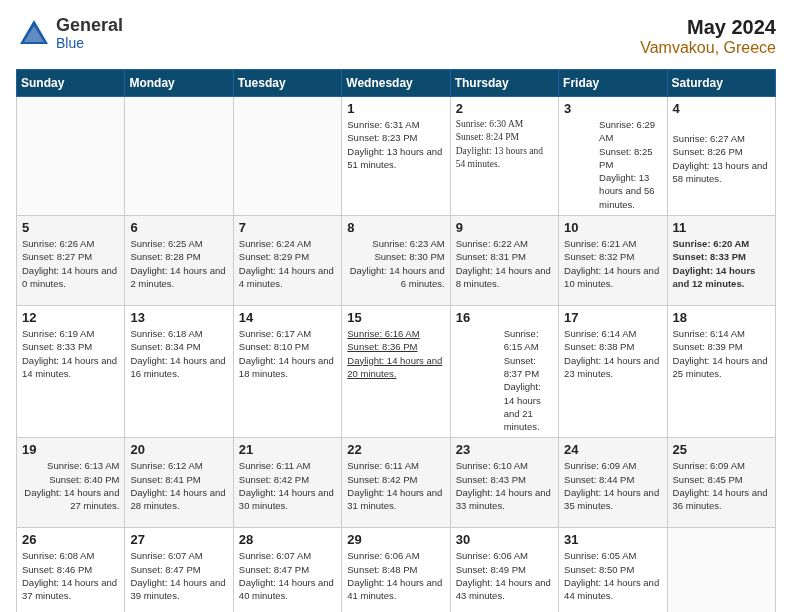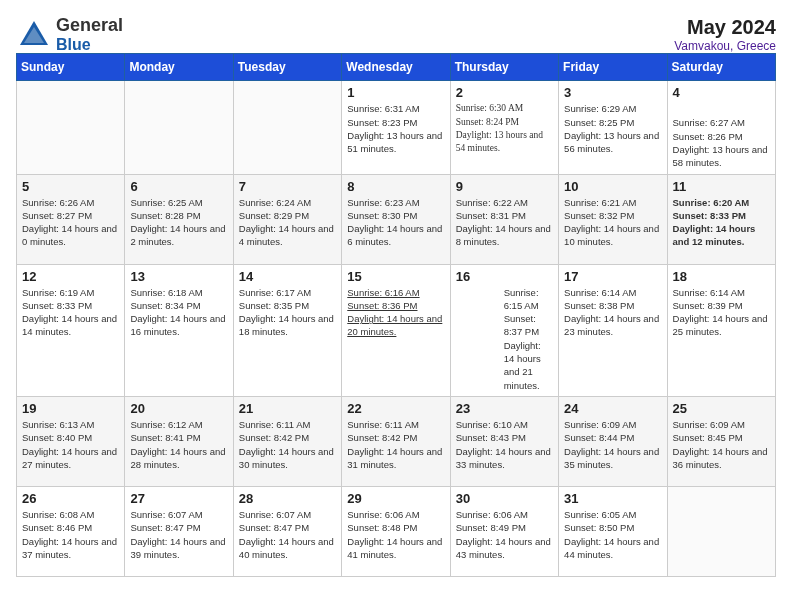--- a/index.html
+++ b/index.html
@@ -7,65 +7,65 @@
       font-family: Arial, sans-serif;
       background: #fff;
       width: 792px;
       min-height: 612px;
       padding: 16px;
     }
     .header {
       display: flex;
       justify-content: space-between;
       align-items: flex-start;
-      margin-bottom: 0;
+      margin-bottom: 12px;
     }
     .logo {
       display: flex;
       align-items: center;
     }
     .logo-text {
       display: flex;
       flex-direction: column;
       line-height: 1.1;
     }
     .logo-general {
       font-size: 18px;
       font-weight: bold;
       color: #333;
     }
     .logo-blue {
-      font-size: 16px;
-      font-weight: bold;
+      font-size: 14px;
+      font-weight: normal;
       color: #1a5ca8;
     }
     .logo-icon {
       width: 36px;
       height: 36px;
       margin-right: 4px;
     }
     .title-block {
       text-align: right;
     }
     .month-year {
       font-size: 20px;
       font-weight: bold;
       color: #222;
     }
     .location {
-      font-size: 12px;
-      color: #4c1d95;
+      font-size: 16px;
+      color: #a16207;
     }
     table {
       width: 100%;
       border-collapse: collapse;
       table-layout: fixed;
     }
     thead tr th {
-      background-color: #1d4ed8;
+      background-color: #0c4a6e;
       color: #fff;
       font-size: 12px;
       font-weight: bold;
       padding: 6px 4px;
       text-align: left;
       border: 1px solid #2060a0;
     }
     tbody tr td {
       border: 1px solid #ccc;
       vertical-align: top;
@@ -137,21 +137,21 @@
 Daylight: 13 hours and 51 minutes.</div>
         </td>
         <td>
           <div class="day-number">2</div>
           <div class="day-info" style="white-space: pre-line; font-family: Liberation Serif, serif;">Sunrise: 6:30 AM
 Sunset: 8:24 PM
 Daylight: 13 hours and 54 minutes.</div>
         </td>
         <td>
           <div class="day-number">3</div>
-          <div class="day-info" style="white-space: pre-line;">Sunrise: 6:29 AM
+          <div class="day-info" style="white-space: pre-line; margin-left: 35px;">Sunrise: 6:29 AM
 Sunset: 8:25 PM
 Daylight: 13 hours and 56 minutes.</div>
         </td>
         <td>
           <div class="day-number">4</div>
           <div class="day-info" style="white-space: pre-line; margin-top: 16px;">Sunrise: 6:27 AM
 Sunset: 8:26 PM
 Daylight: 13 hours and 58 minutes.</div>
         </td>
       </tr>
@@ -169,21 +169,21 @@
 Daylight: 14 hours and 2 minutes.</div>
         </td>
         <td>
           <div class="day-number">7</div>
           <div class="day-info" style="white-space: pre-line;">Sunrise: 6:24 AM
 Sunset: 8:29 PM
 Daylight: 14 hours and 4 minutes.</div>
         </td>
         <td>
           <div class="day-number">8</div>
-          <div class="day-info" style="white-space: pre-line;">Sunrise: 6:23 AM
+          <div class="day-info" style="white-space: pre-line; text-align: right;">Sunrise: 6:23 AM
 Sunset: 8:30 PM
 Daylight: 14 hours and 6 minutes.</div>
         </td>
         <td>
           <div class="day-number">9</div>
           <div class="day-info" style="white-space: pre-line;">Sunrise: 6:22 AM
 Sunset: 8:31 PM
 Daylight: 14 hours and 8 minutes.</div>
         </td>
         <td>
@@ -208,21 +208,21 @@
         </td>
         <td>
           <div class="day-number">13</div>
           <div class="day-info" style="white-space: pre-line;">Sunrise: 6:18 AM
 Sunset: 8:34 PM
 Daylight: 14 hours and 16 minutes.</div>
         </td>
         <td>
           <div class="day-number">14</div>
           <div class="day-info" style="white-space: pre-line;">Sunrise: 6:17 AM
-Sunset: 8:35 PM
+Sunset: 8:10 PM
 Daylight: 14 hours and 18 minutes.</div>
         </td>
         <td>
           <div class="day-number">15</div>
           <div class="day-info" style="white-space: pre-line; text-decoration: underline;">Sunrise: 6:16 AM
 Sunset: 8:36 PM
 Daylight: 14 hours and 20 minutes.</div>
         </td>
         <td>
           <div class="day-number">16</div>
@@ -239,21 +239,21 @@
         <td>
           <div class="day-number">18</div>
           <div class="day-info" style="white-space: pre-line;">Sunrise: 6:14 AM
 Sunset: 8:39 PM
 Daylight: 14 hours and 25 minutes.</div>
         </td>
       </tr>
       <tr>
         <td>
           <div class="day-number">19</div>
-          <div class="day-info" style="white-space: pre-line;">Sunrise: 6:13 AM
+          <div class="day-info" style="white-space: pre-line; text-align: right;">Sunrise: 6:13 AM
 Sunset: 8:40 PM
 Daylight: 14 hours and 27 minutes.</div>
         </td>
         <td>
           <div class="day-number">20</div>
           <div class="day-info" style="white-space: pre-line;">Sunrise: 6:12 AM
 Sunset: 8:41 PM
 Daylight: 14 hours and 28 minutes.</div>
         </td>
         <td>

